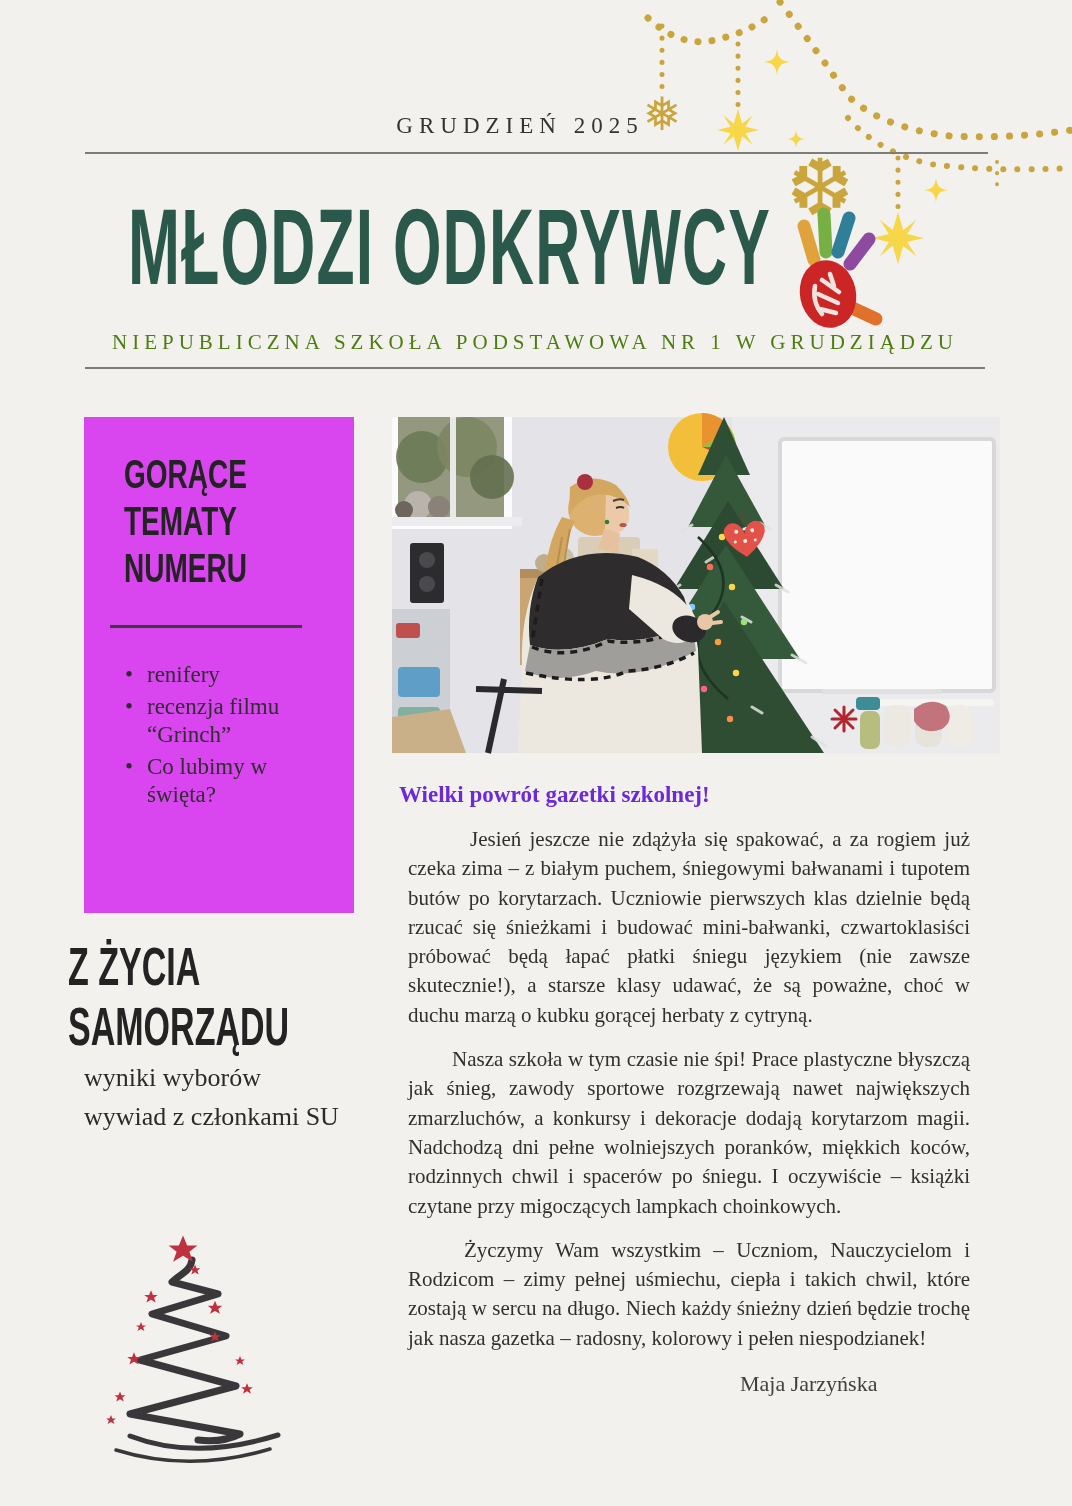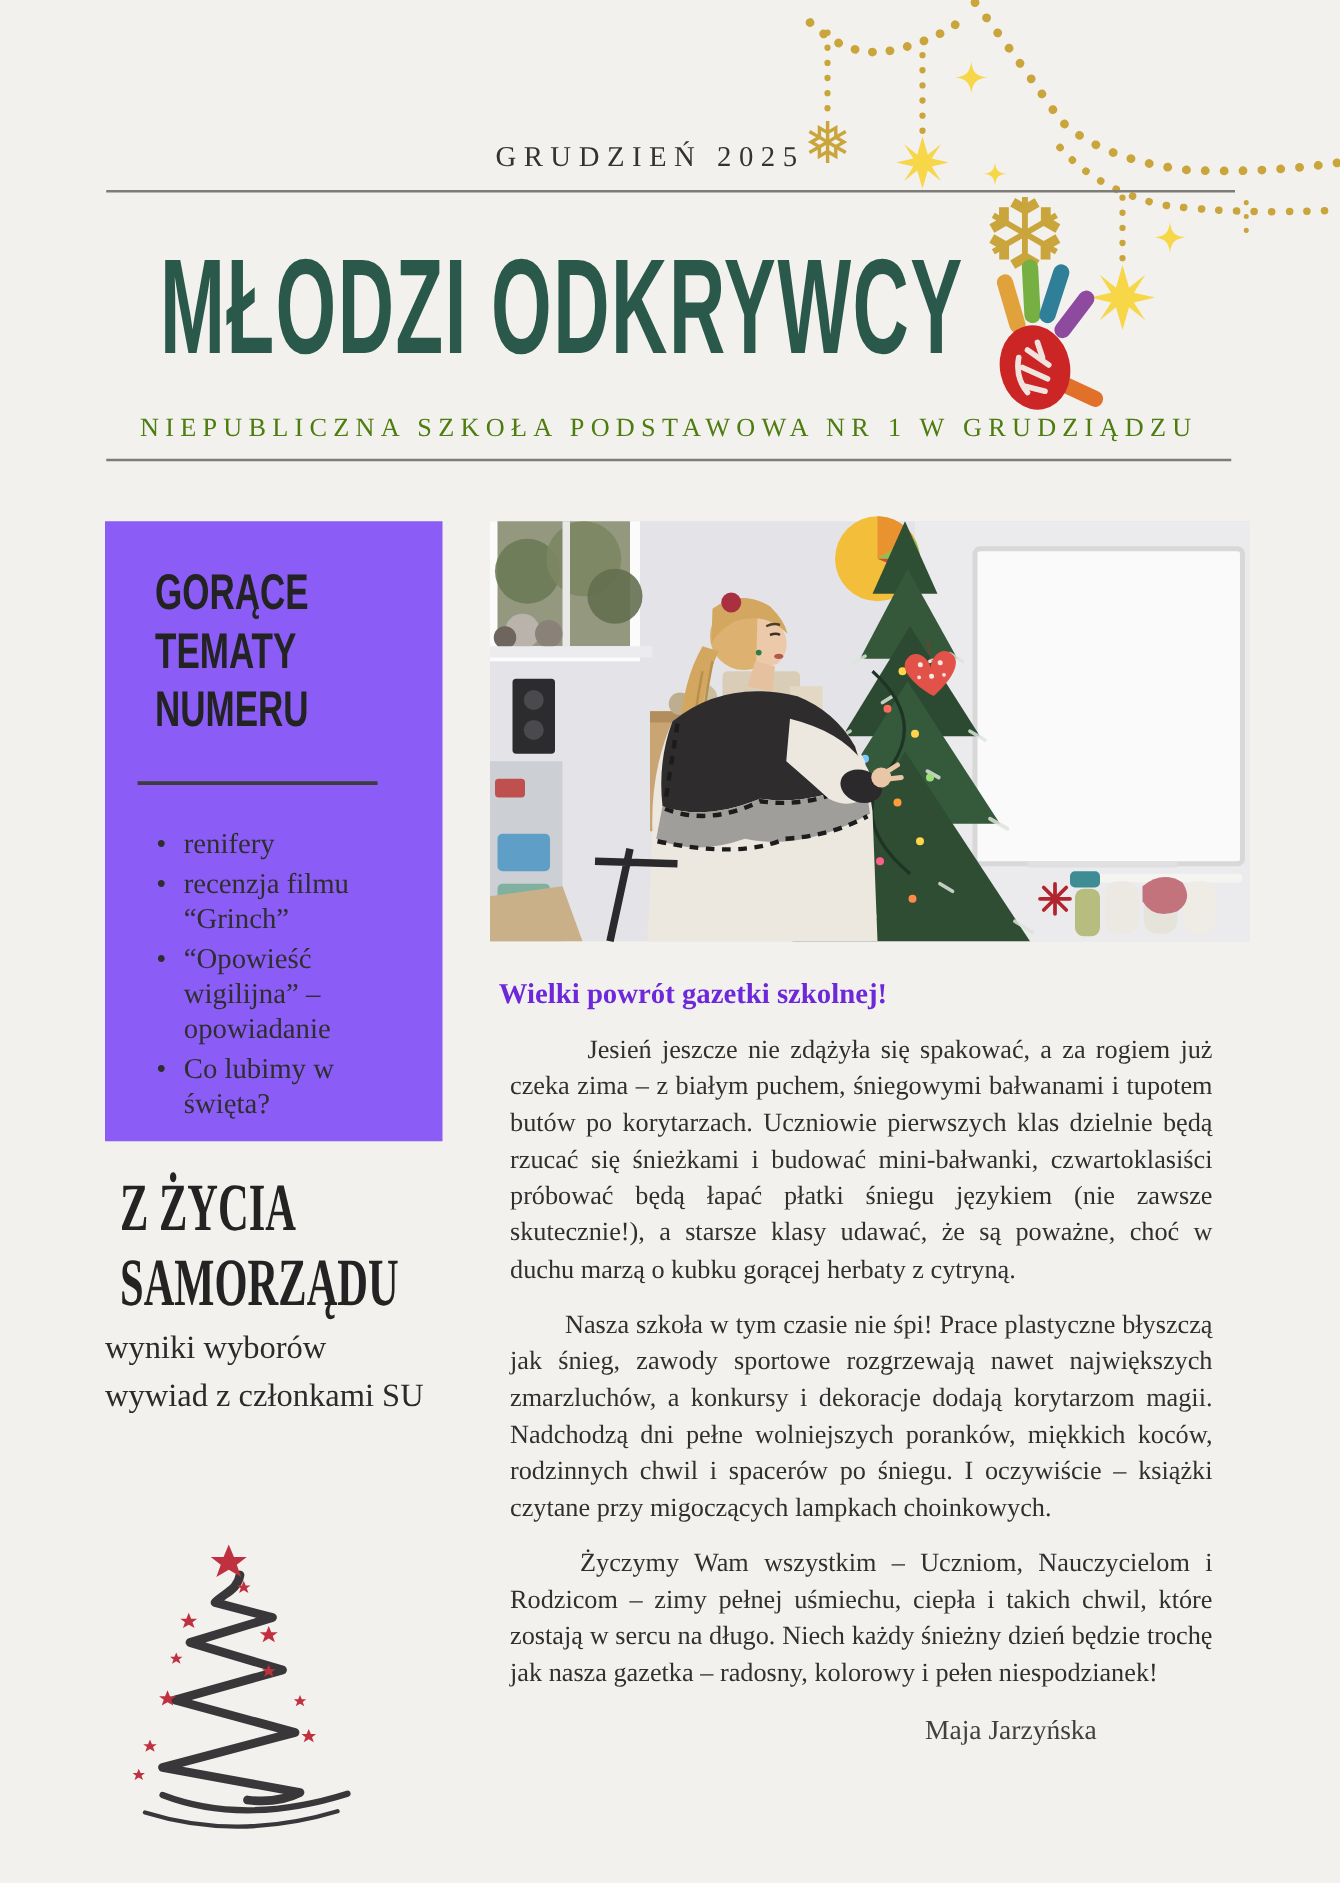--- a/index.html
+++ b/index.html
@@ -14,30 +14,30 @@
   .rule1{left:85px;top:152px;width:903px;}
   .rule2{left:85px;top:367px;width:900px;}
   .cond{font-family:"Liberation Sans","DejaVu Sans",sans-serif;font-weight:700;color:#232323;}
   .main-title{left:128px;top:192px;}
   .main-title span{display:inline-block;font-size:104px;line-height:104px;letter-spacing:2px;
                    white-space:nowrap;color:#2a584a;transform:scale(0.60,1.04);transform-origin:left top;}
   .subtitle{left:85px;top:327px;width:900px;text-align:center;font-size:21px;line-height:30px;
             letter-spacing:5px;color:#4d7c0f;}
 
   
-  .hot-box{left:84px;top:417px;width:270px;height:496px;background:#8b5cf6;}
+  .hot-box{left:84px;top:417px;width:270px;height:496px;background:#d946ef;}
   .hot-heading{position:absolute;left:40px;top:34px;}
   .hot-heading span{display:inline-block;width:210px;font-size:40px;line-height:47px;
                     transform:scale(0.70,1);transform-origin:left top;}
   .hot-divider{position:absolute;left:26px;top:208px;width:192px;height:3px;background:#3c3c3c;}
   .hot-list{position:absolute;left:0;top:244px;right:0;margin:0;padding:0 16px 0 63px;list-style:none;
             font-size:23px;line-height:28px;color:#2e2e2e;}
   .hot-list li{position:relative;margin-bottom:4px;}
   .hot-list li::before{content:"•";position:absolute;left:-22px;top:0;}
-  .samorzad-heading{left:96px;top:936px;font-family:Liberation Serif, serif;}
+  .samorzad-heading{left:68px;top:936px;}
   .samorzad-heading span{display:inline-block;width:420px;font-size:54px;line-height:60px;
                          transform:scale(0.63,1);transform-origin:left top;}
   .samorzad-lines{left:84px;top:1058px;width:300px;font-size:26px;line-height:39px;color:#2b2b2b;}
 
   
   .photo{left:392px;top:417px;width:608px;height:336px;}
   .photo svg{display:block;width:100%;height:100%;}
   .article{left:393px;top:780px;width:592px;}
   .headline{font-size:23px;font-weight:700;color:#6d28d9;padding-left:6px;margin:0 0 7px 0;line-height:30px;}
   .article p.body{margin:15px;font-size:21px;line-height:29.3px;text-align:justify;color:#303030;}
@@ -111,21 +111,20 @@
   <div class="abs rule rule2"></div>
 
   <div class="abs hot-box">
     <div class="hot-heading cond">
       <span>GORĄCE TEMATY NUMERU</span>
     </div>
     <div class="hot-divider"></div>
     <ul class="hot-list">
       <li>renifery</li>
       <li>recenzja filmu “Grinch”</li>
-      <li>“Opowieść wigilijna” – opowiadanie</li>
       <li>Co lubimy w święta?</li>
     </ul>
   </div>
 
   <div class="abs samorzad-heading cond">
     <span>Z ŻYCIA SAMORZĄDU</span>
   </div>
   <div class="abs samorzad-lines">
     <div>wyniki wyborów</div>
     <div>wywiad z członkami SU</div>

